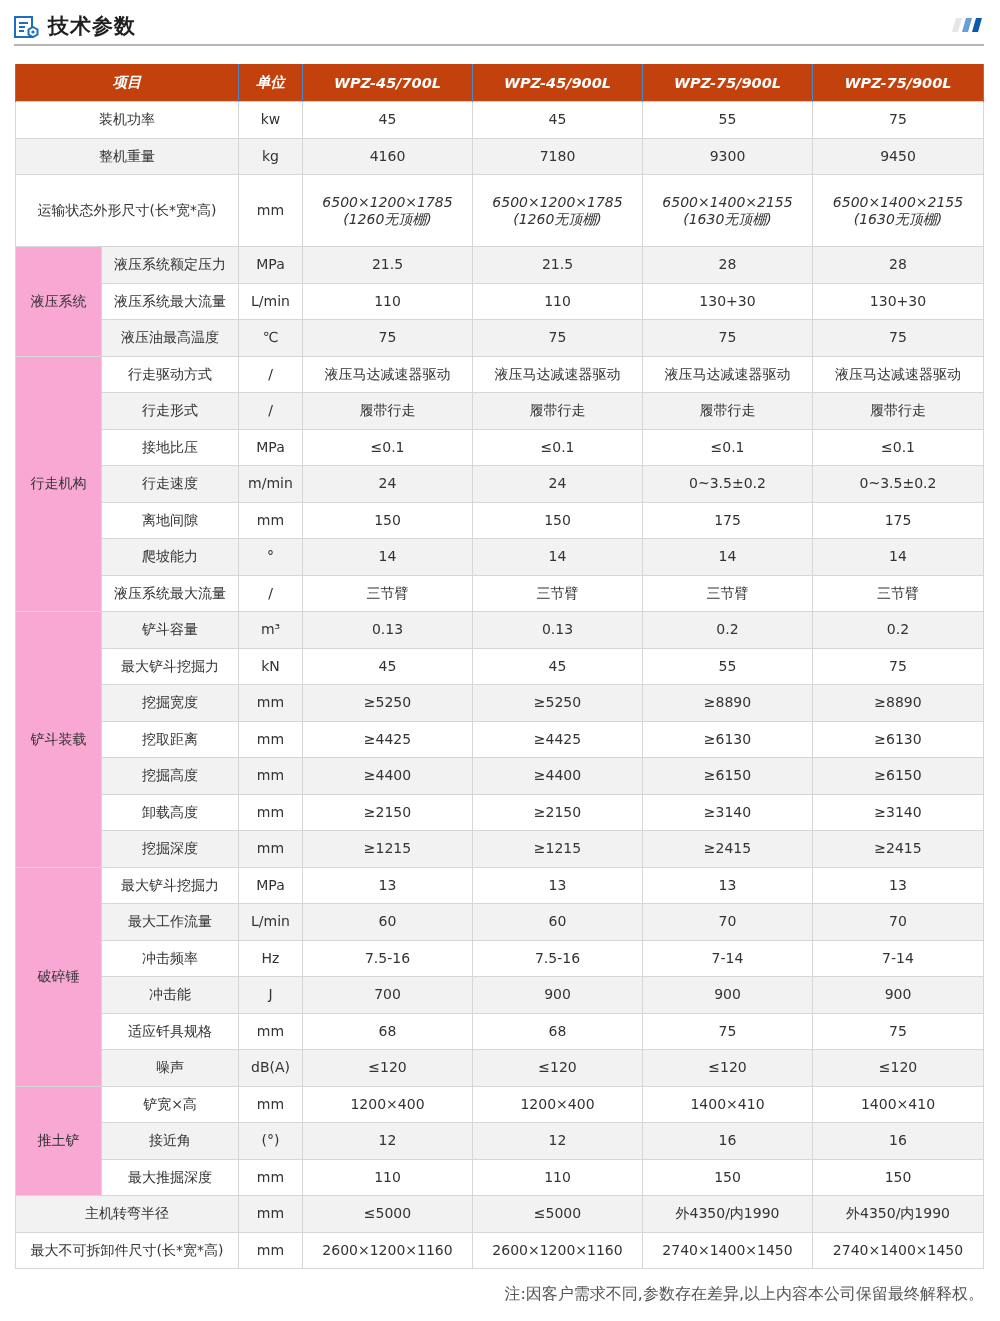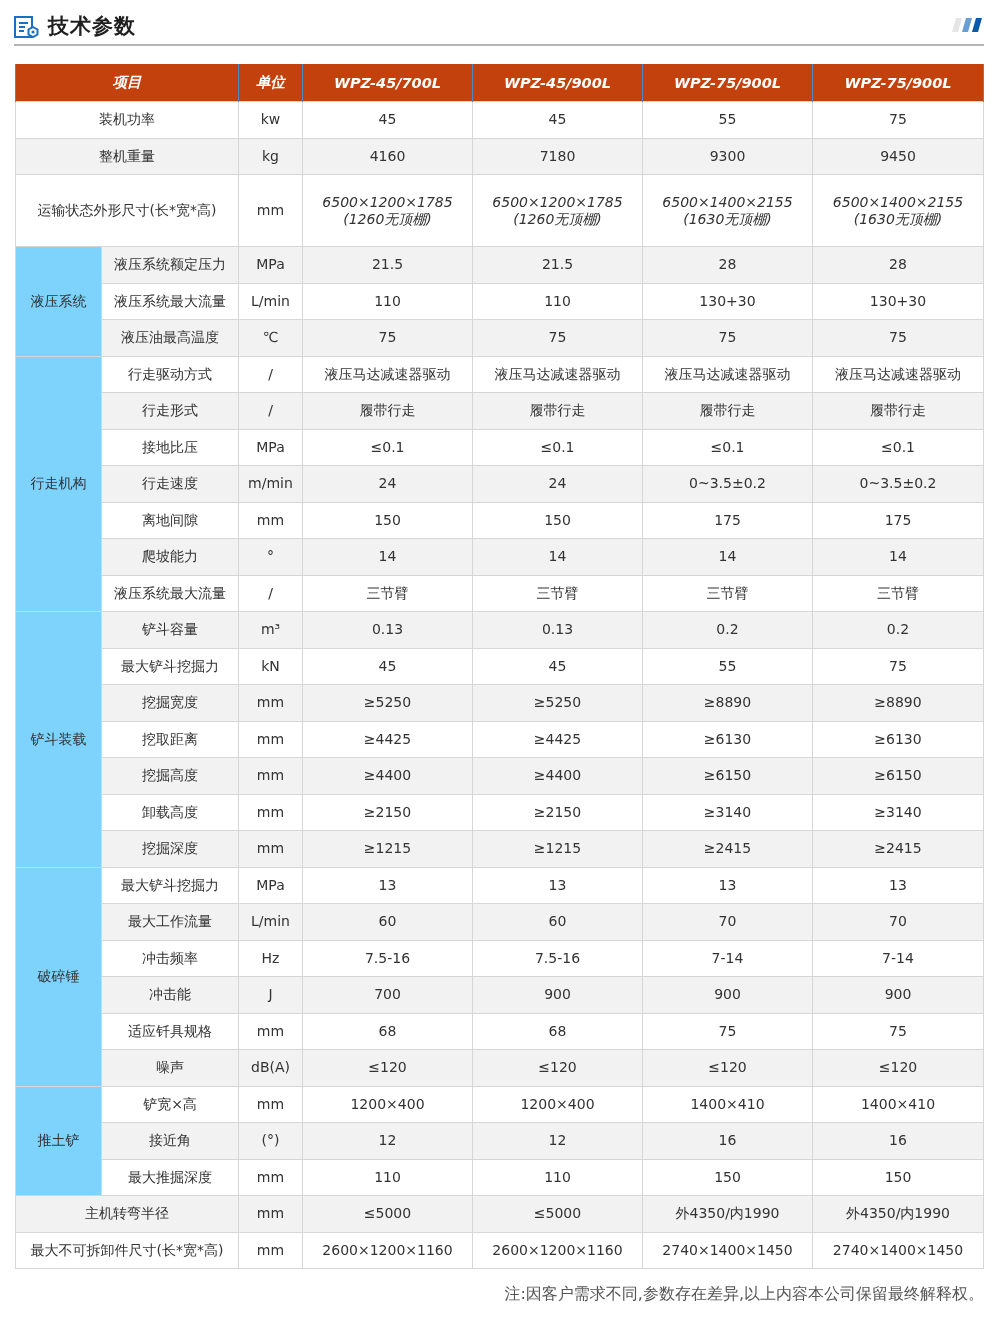--- a/index.html
+++ b/index.html
@@ -6,21 +6,21 @@
   body { width: 1000px; height: 1321px; position: relative; font-family: "DejaVu Sans", "Liberation Sans", sans-serif; color: #333333; overflow: hidden; }
   .title-bar { position: absolute; left: 14px; top: 10px; width: 970px; height: 34px; border-bottom: 2px solid #b5b5b5; }
   .title-icon { position: absolute; left: 0; top: 6px; width: 26px; height: 24px; }
   .title-text { position: absolute; left: 34px; top: 2px; font-size: 21px; font-weight: bold; color: #1f1f1f; letter-spacing: 1px; }
   .deco { position: absolute; right: 2px; top: 8px; width: 30px; height: 14px; }
   table.spec { position: absolute; left: 15px; top: 64px; width: 968px; border-collapse: collapse; table-layout: fixed; font-size: 14px; }
   table.spec th { background: #c2410c; color: #ffffff; font-weight: bold; height: 37px; font-size: 14.5px; border-left: 1px solid #4f86c4; border-right: 1px solid #4f86c4; padding: 0; text-align: center; font-style: italic; }
   table.spec td { border: 1px solid #d6d6d6; text-align: center; padding: 0; height: 35.5px; color: #333; line-height: 1.2; }
   tr.g td.c { background: #f2f2f2; }
   tr.w td.c { background: #ffffff; }
-  td.cat { background: #7dd3fc; }
+  td.cat { background: #f9a8d4; }
   tr.tall td { height: 71px; }
   .two { line-height: 1.75; font-style: italic; }
   .note { position: absolute; right: 16px; top: 1284px; font-size: 16px; color: #555555; }
 </style>
 </head>
 <body>
 
 <div class="title-bar">
   <svg class="title-icon" viewBox="0 0 26 24">
     <rect x="1" y="1" width="17" height="20" fill="none" stroke="#1b6ec2" stroke-width="2"></rect>

